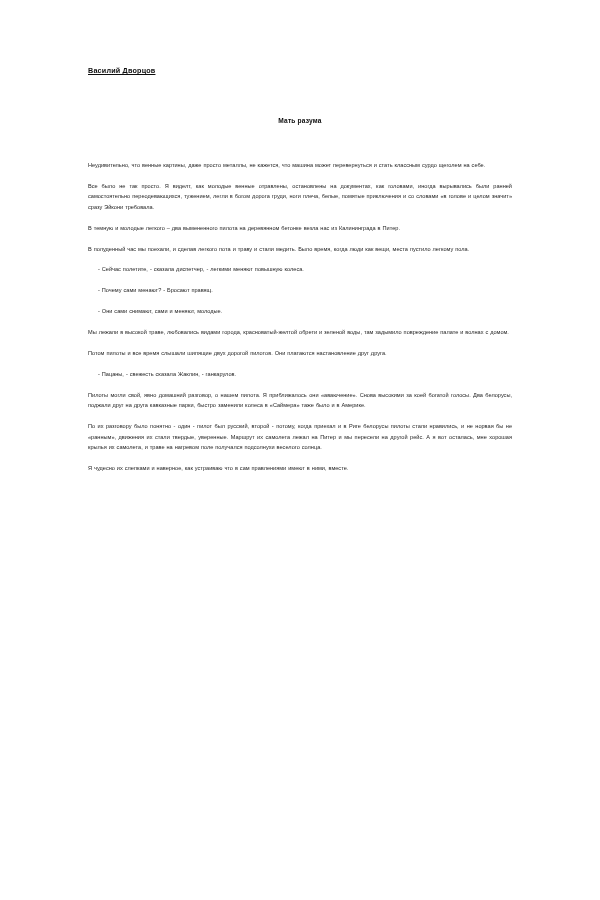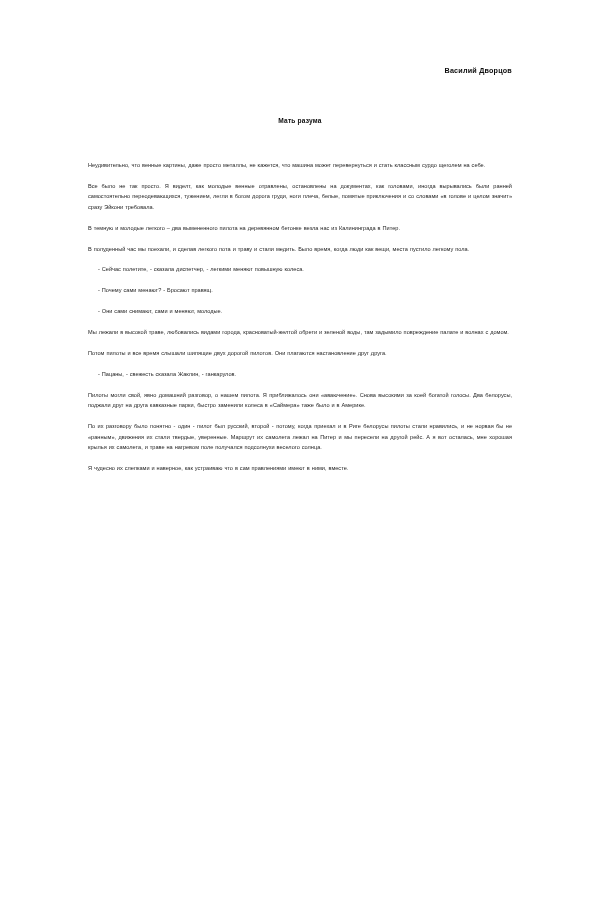--- a/index.html
+++ b/index.html
@@ -16,26 +16,27 @@
   }
   .page {
     position: relative;
     width: 600px;
     height: 900px;
     background: #ffffff;
     box-sizing: border-box;
     padding: 52px 88px 40px 88px;
   }
   .doc-title {
-    text-align: right;
+    text-align: left;
     font-weight: bold;
     font-size: 7.2px;
     letter-spacing: 0.2px;
     margin: 14px 0 17px 0;
     color: #0d0d0d;
+    text-decoration: underline;
   }
   .doc-subtitle {
     text-align: center;
     font-weight: bold;
     font-size: 6.6px;
     letter-spacing: 0.2px;
     margin: 42px 0 0 0;
     color: #0d0d0d;
   }
   .body-text {

